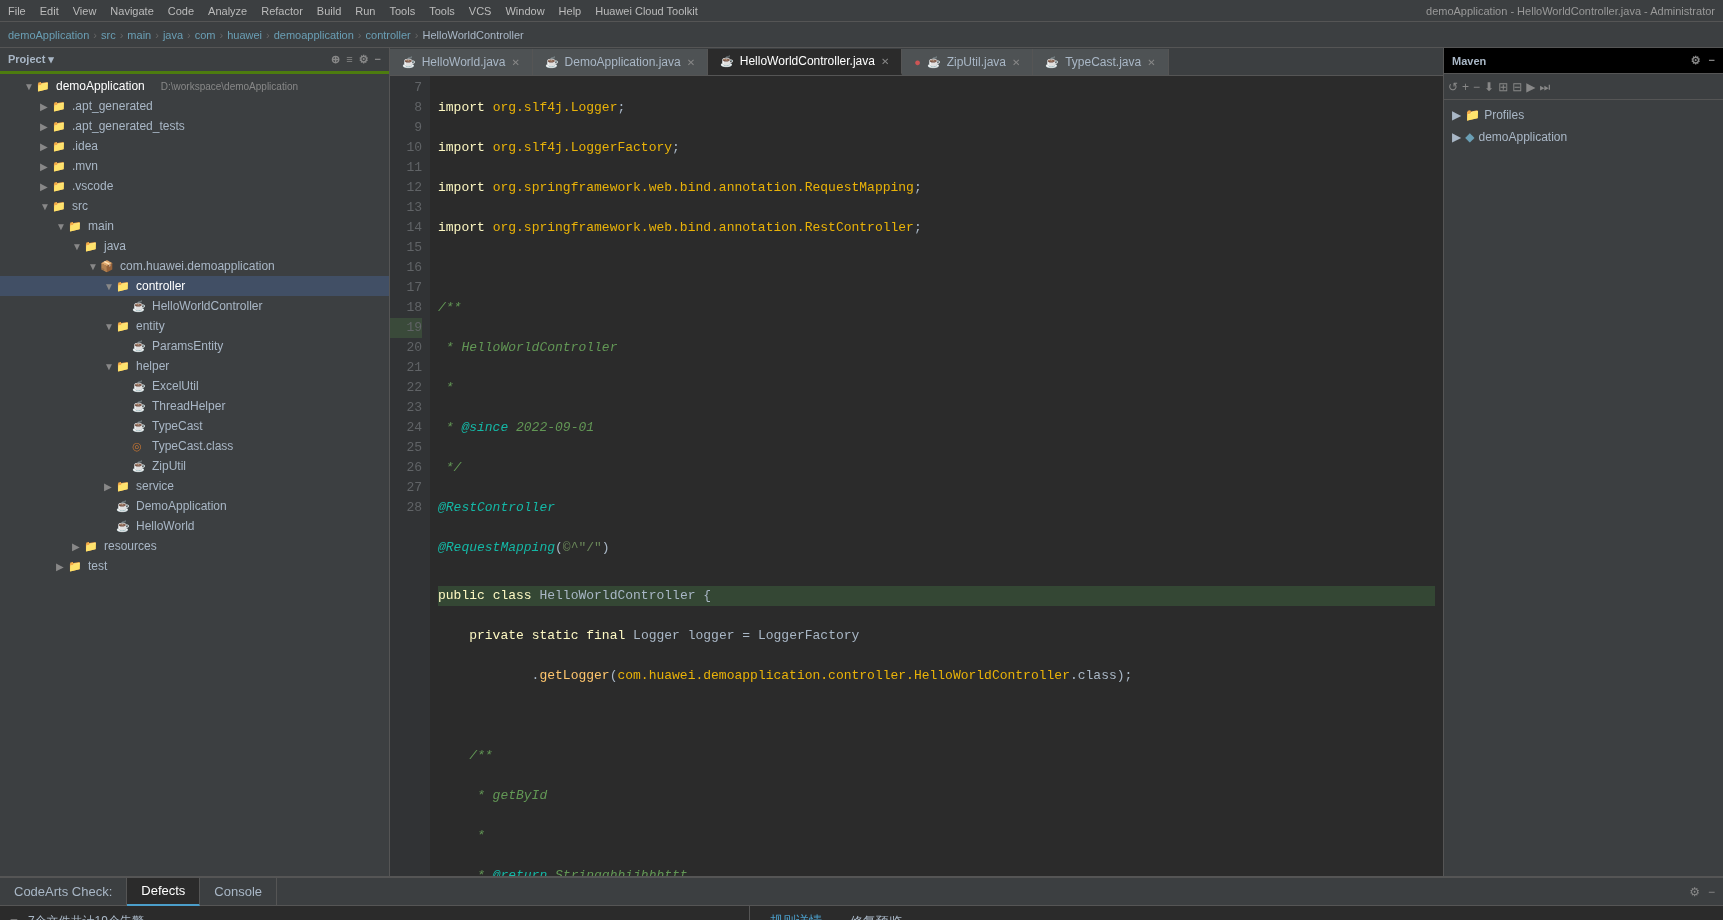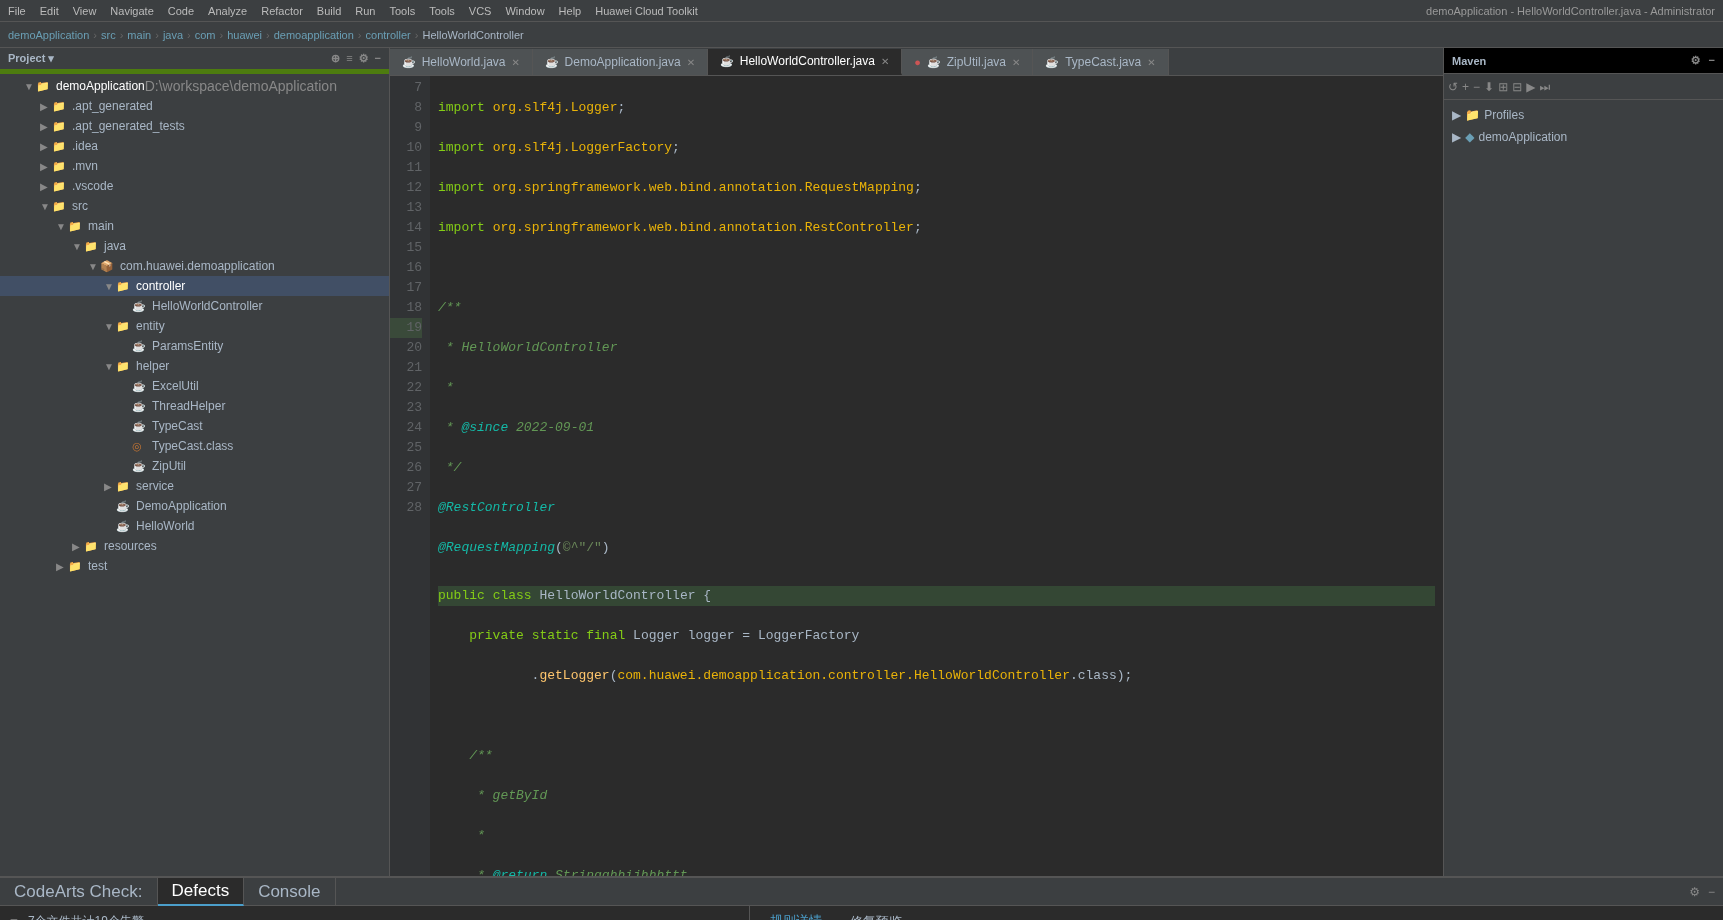--- a/index.html
+++ b/index.html
@@ -15,21 +15,21 @@
     .breadcrumb-bar { height: 26px; background: #3c3f41; display: flex; align-items: center; padding: 0 8px; font-size: 11px; color: #a9b7c6; border-bottom: 1px solid #555; gap: 4px; }
     .breadcrumb-bar span { color: #6a9fb5; cursor: pointer; }
     .breadcrumb-bar .sep { color: #666; }
     .breadcrumb-bar .active { color: #a9b7c6; }
 
     
     .main-layout { display: flex; height: calc(920px - 22px - 26px - 22px - 22px); }
 
     
     .project-panel { width: 390px; background: #3c3f41; border-right: 1px solid #555; display: flex; flex-direction: column; }
-    .panel-header { height: 26px; background: #3c3f41; display: flex; align-items: center; padding: 0 8px; font-size: 11px; font-weight: bold; color: #a9b7c6; border-bottom: 5px solid #4d7c0f; gap: 8px; }
+    .panel-header { height: 26px; background: #3c3f41; display: flex; align-items: center; padding: 0 8px; font-size: 11px; font-weight: bold; color: #a9b7c6; border-bottom: 3px solid #4d7c0f; gap: 8px; }
     .panel-header-title { flex: 1; }
     .panel-header-icons { display: flex; gap: 6px; color: #888; }
     .tree-view { flex: 1; overflow-y: auto; font-size: 12px; padding: 2px 0; }
     .tree-item { display: flex; align-items: center; height: 20px; padding-left: 8px; cursor: pointer; white-space: nowrap; }
     .tree-item.selected { background: #4b6eaf55; }
     .tree-indent { display: inline-block; width: 16px; flex-shrink: 0; }
     .tree-arrow { width: 12px; color: #888; font-size: 10px; flex-shrink: 0; }
     .tree-icon { width: 16px; margin-right: 4px; font-size: 11px; flex-shrink: 0; }
     .folder-icon { color: #e8bf6a; }
     .file-icon-blue { color: #6a9fb5; }
@@ -44,39 +44,39 @@
     .tab-icon { font-size: 11px; }
 
     
     .editor-area { flex: 1; background: #2b2b2b; display: flex; flex-direction: column; overflow: hidden; }
     .code-content { flex: 1; overflow: auto; display: flex; font-family: 'Consolas', 'Courier New', monospace; font-size: 13px; }
     .line-numbers { width: 40px; background: #313335; color: #606366; text-align: right; padding: 0 8px 0 0; user-select: none; flex-shrink: 0; line-height: 20px; padding-top: 2px; }
     .code-lines { flex: 1; padding: 2px 8px; line-height: 20px; color: #a9b7c6; white-space: pre; }
     .ln { height: 20px; display: block; }
 
     
-    .kw { color: #84cc16; }
+    .kw { color: #fef9c3; }
     .str { color: #6a8759; }
     .cmt { color: #629755; font-style: italic; }
     .ann { color: #14b8a6; font-style: italic; }
     .cls { color: #a9b7c6; }
     .fn { color: #ffc66d; }
     .pkg { color: #eab308; }
 
     
     .maven-panel { width: 280px; background: #3c3f41; border-left: 1px solid #555; display: flex; flex-direction: column; }
     .maven-header { height: 26px; background: #000000; display: flex; align-items: center; padding: 0 8px; font-size: 11px; font-weight: bold; color: #a9b7c6; border-bottom: 1px solid #555; }
     .maven-toolbar { height: 26px; background: #3c3f41; display: flex; align-items: center; padding: 0 4px; border-bottom: 1px solid #555; gap: 4px; color: #888; }
     .maven-tree { flex: 1; padding: 4px; font-size: 12px; }
     .maven-item { display: flex; align-items: center; height: 22px; gap: 4px; cursor: pointer; padding-left: 4px; }
 
     
     .bottom-panel { height: 270px; background: #2b2b2b; border-top: 2px solid #555; display: flex; flex-direction: column; }
     .bottom-tabs { height: 28px; background: #3c3f41; display: flex; align-items: center; border-bottom: 1px solid #555; }
-    .bottom-tab { height: 28px; display: flex; align-items: center; padding: 0 14px; font-size: 17px; color: #a9b7c6; cursor: pointer; border-right: 1px solid #555; }
+    .bottom-tab { height: 28px; display: flex; align-items: center; padding: 0 14px; font-size: 13px; color: #a9b7c6; cursor: pointer; border-right: 1px solid #555; }
     .bottom-tab.active { color: #fff; border-bottom: 2px solid #4b9eca; background: #2b2b2b; }
     .bottom-content { flex: 1; display: flex; overflow: hidden; }
     .defects-panel { width: 750px; border-right: 1px solid #555; display: flex; flex-direction: column; overflow: hidden; }
     .defects-header { height: 32px; display: flex; align-items: center; padding: 0 8px; gap: 8px; border-bottom: 1px solid #555; color: #a9b7c6; font-size: 12px; }
     .rule-panel { flex: 1; display: flex; flex-direction: column; }
     .rule-tabs { height: 32px; display: flex; align-items: flex-end; border-bottom: 1px solid #555; padding: 0 16px; gap: 20px; }
     .rule-tab { height: 30px; display: flex; align-items: center; font-size: 13px; color: #a9b7c6; cursor: pointer; padding: 0 4px; }
     .rule-tab.active { color: #4b9eca; border-bottom: 2px solid #4b9eca; }
 
     
@@ -140,21 +140,21 @@
         <span>−</span>
       </div>
     </div>
     <div class="tree-view">
 
       <div class="tree-item">
         <span class="tree-indent"></span>
         <span class="tree-arrow">▼</span>
         <span class="tree-icon folder-icon">📁</span>
         <span class="tree-label highlight">demoApplication</span>
-        <span style="color:#888;font-size:14px;margin-left:0;">D:\workspace\demoApplication</span>
+        <span style="color:#888;font-size:10px;margin-left:16px;">D:\workspace\demoApplication</span>
       </div>
       <div class="tree-item">
         <span class="tree-indent"></span>
           <span class="tree-indent"></span>
         <span class="tree-arrow">▶</span>
         <span class="tree-icon folder-icon">📁</span>
         <span class="tree-label">.apt_generated</span>
       </div>
       <div class="tree-item">
         <span class="tree-indent"></span>

